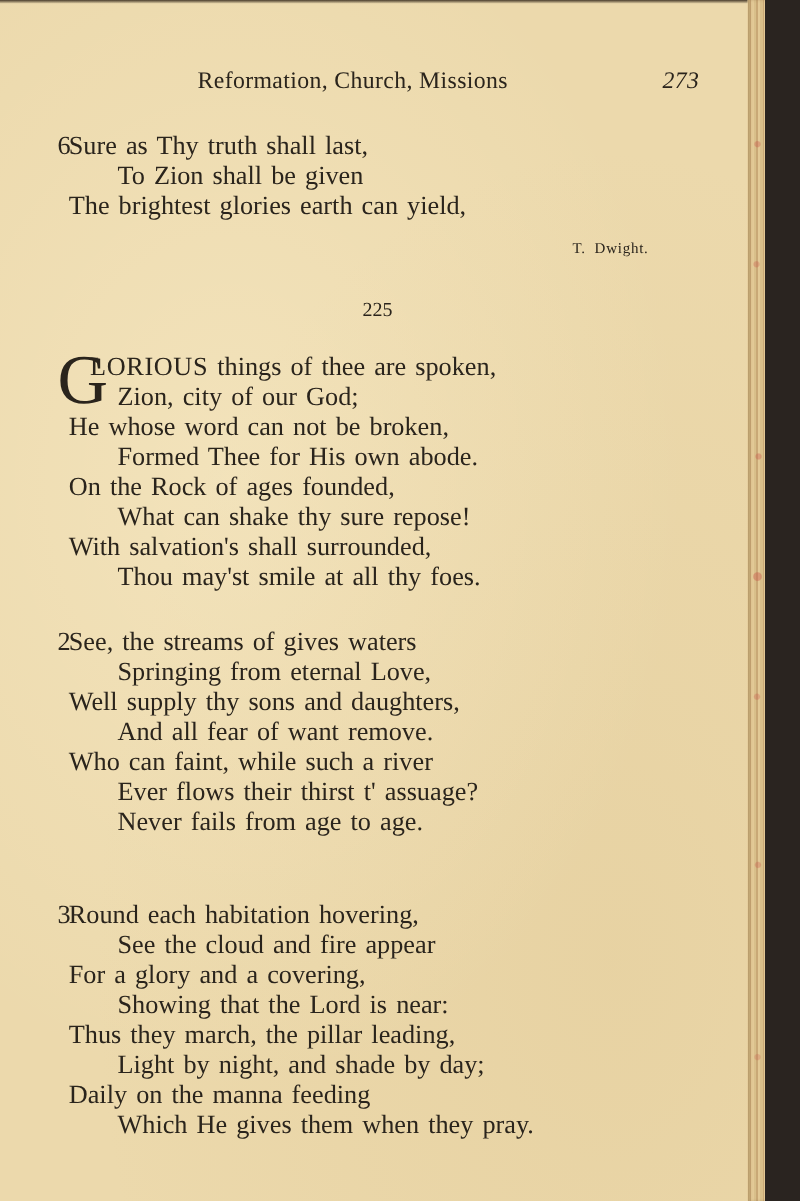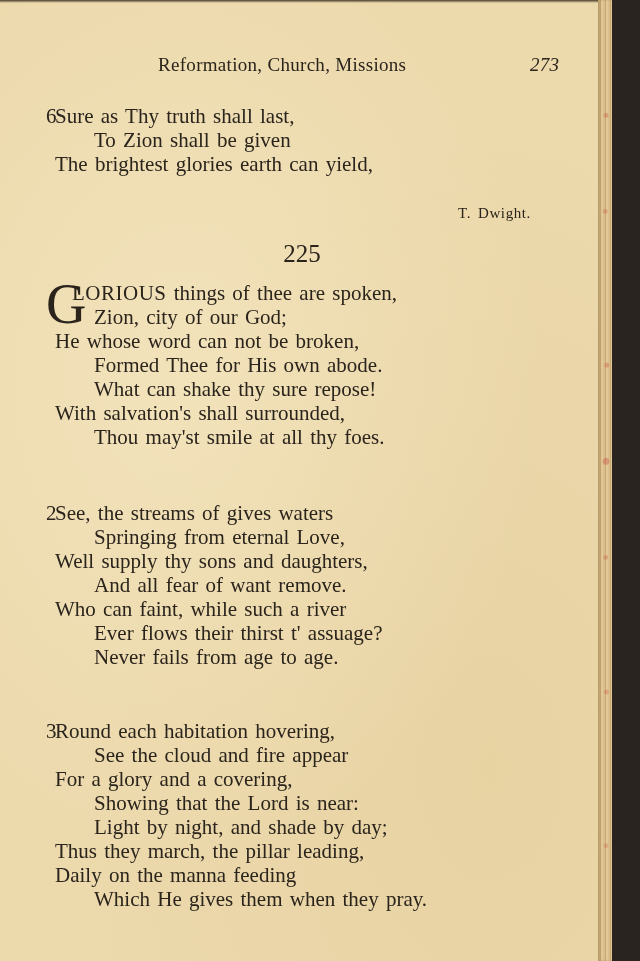--- a/index.html
+++ b/index.html
@@ -97,36 +97,36 @@
     .line .txt {
       position: absolute;
       left: 55px;
     }
     .line.indent .txt {
       left: 94px;
     }
 
     .attribution {
       position: absolute;
-      top: 205px;
+      top: 191px;
       left: 458px;
-      font-size: 15px;
+      font-size: 12px;
       letter-spacing: 0.6px;
     }
     .attribution .initial {
       margin-right: 7px;
     }
 
     .hymn-number {
       position: absolute;
       top: 240px;
       left: 0;
       width: 604px;
       text-align: center;
-      font-size: 25px;
+      font-size: 16px;
     }
 
     .dropcap {
       position: absolute;
       left: 46px;
       top: 276px;
       font-size: 56px;
       line-height: 56px;
       height: 56px;
     }
@@ -173,20 +173,23 @@
     </div>
     <div class="line indent">
       <span class="txt">Zion, city of our God;</span>
     </div>
     <div class="line">
       <span class="txt">He whose word can not be broken,</span>
     </div>
     <div class="line indent">
       <span class="txt">Formed Thee for His own abode.</span>
     </div>
+    <div class="line">
+      <span class="txt">On the Rock of ages founded,</span>
+    </div>
     <div class="line indent">
       <span class="txt">What can shake thy sure repose!</span>
     </div>
     <div class="line">
       <span class="txt">With salvation's shall surrounded,</span>
     </div>
     <div class="line indent">
       <span class="txt">Thou may'st smile at all thy foes.</span>
     </div>
   </div>
@@ -223,26 +226,26 @@
     </div>
     <div class="line indent">
       <span class="txt">See the cloud and fire appear</span>
     </div>
     <div class="line">
       <span class="txt">For a glory and a covering,</span>
     </div>
     <div class="line indent">
       <span class="txt">Showing that the Lord is near:</span>
     </div>
+    <div class="line">
+      <span class="txt">Thus they march, the pillar leading,</span>
+    </div>
     <div class="line indent">
       <span class="txt">Light by night, and shade by day;</span>
     </div>
     <div class="line">
-      <span class="txt">Thus they march, the pillar leading,</span>
-    </div>
-    <div class="line">
       <span class="txt">Daily on the manna feeding</span>
     </div>
     <div class="line indent">
       <span class="txt">Which He gives them when they pray.</span>
     </div>
   </div>
 </div>
 
 </body></html>

